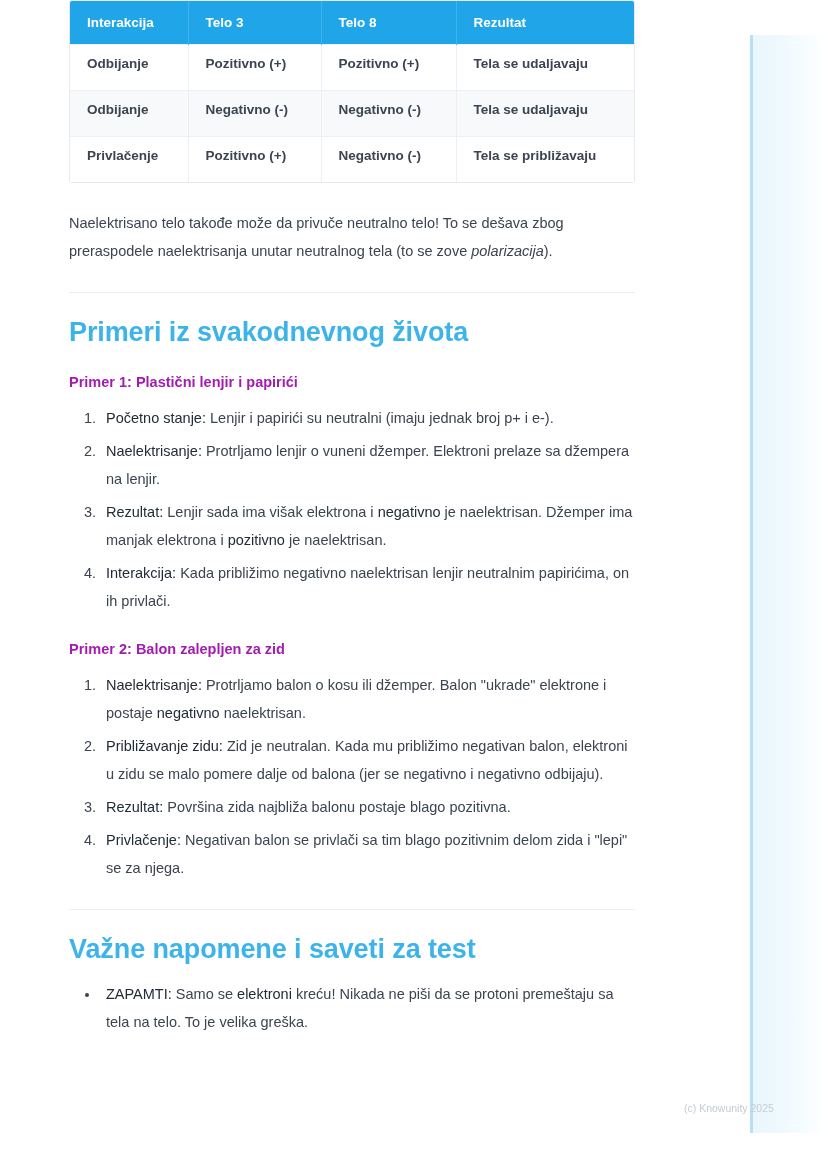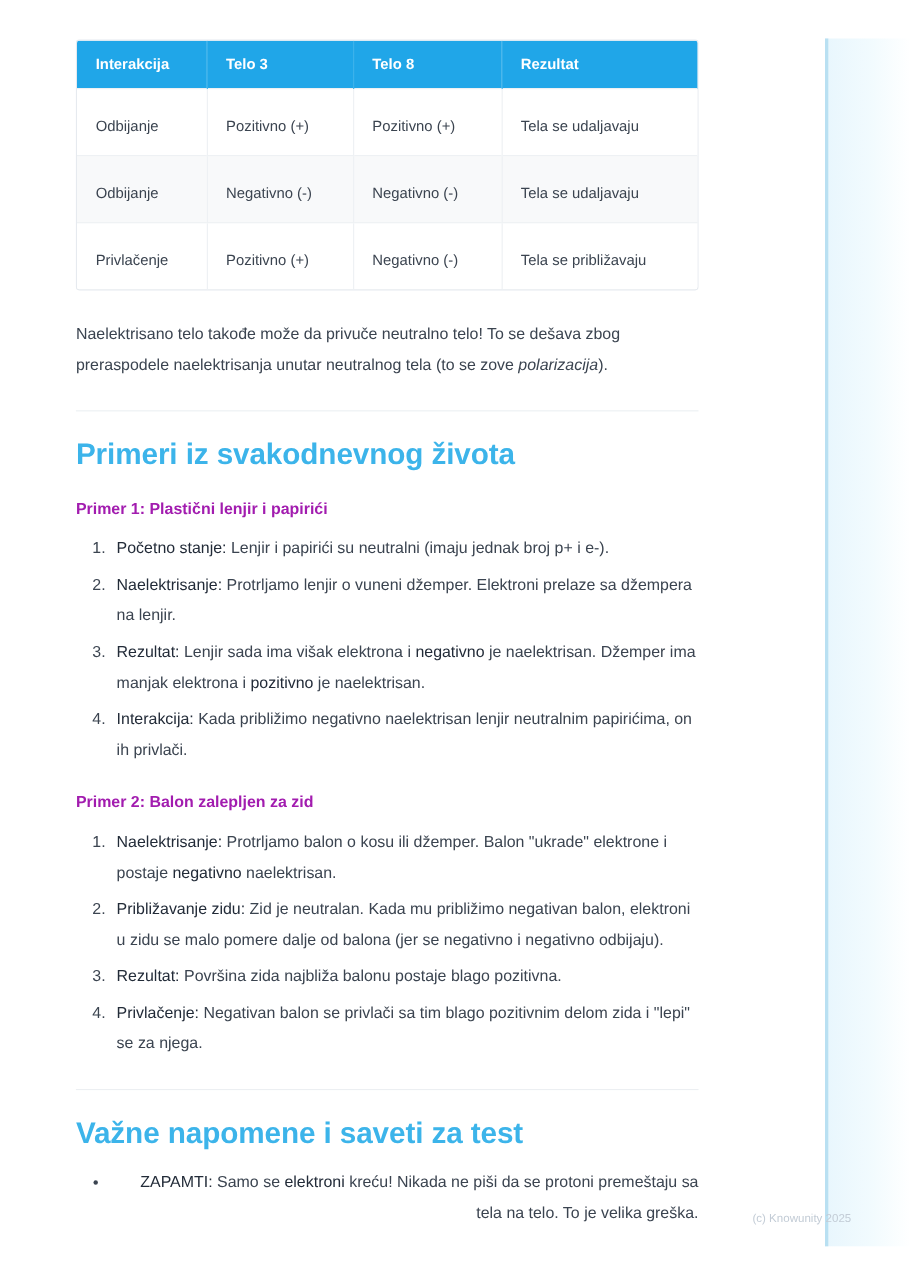--- a/index.html
+++ b/index.html
@@ -37,21 +37,20 @@
   
   .content {
     position: absolute;
     left: 69px;
     top: 0;
     width: 566px;
   }
 
   
   .tbl-wrap {
-    margin-top: 36px;
     border: 1px solid #e6eaef;
     border-radius: 3px;
     overflow: hidden;
   }
   table.data-table {
     border-collapse: collapse;
     width: 566px;
     table-layout: fixed;
   }
   table.data-table th {
@@ -61,24 +60,24 @@
     font-weight: bold;
     text-align: left;
     padding: 14px 0 14px 17px;
     border-right: 1px solid #3eb3ec;
   }
   table.data-table th:last-child { border-right: none; }
   table.data-table td {
     font-size: 13.5px;
     color: #3b4450;
     text-align: left;
-    padding: 26px 0 19px 17px;
+    padding: 11px 0 19px 17px;
     border-right: 1px solid #edf0f3;
     border-top: 1px solid #edf0f3;
-    font-weight: normal;
+    font-weight: bold;
   }
   table.data-table td:last-child { border-right: none; }
   table.data-table tbody tr.alt td { background: #f8f9fa; }
   table.data-table tbody tr td { background: #ffffff; }
   table.data-table tbody tr.alt td { background: #f8f9fa; }
   .col-a { width: 118px; }
   .col-b { width: 133px; }
   .col-c { width: 135px; }
   .col-d { width: 180px; }
 
@@ -126,21 +125,20 @@
     line-height: 28px;
     color: #3b4450;
     margin-bottom: 5px;
     padding-left: 6px;
   }
   ol.steps li::marker { color: #3b4450; }
   ul.tips {
     margin: 15px 0 0 0;
     padding-left: 31px;
     list-style-type: disc;
-    text-align: right;
   }
   ul.tips li {
     font-size: 14.5px;
     line-height: 28px;
     color: #3b4450;
     padding-left: 6px;
   }
   b.em-bold { font-weight: normal; color: #222b38; }
 
   

